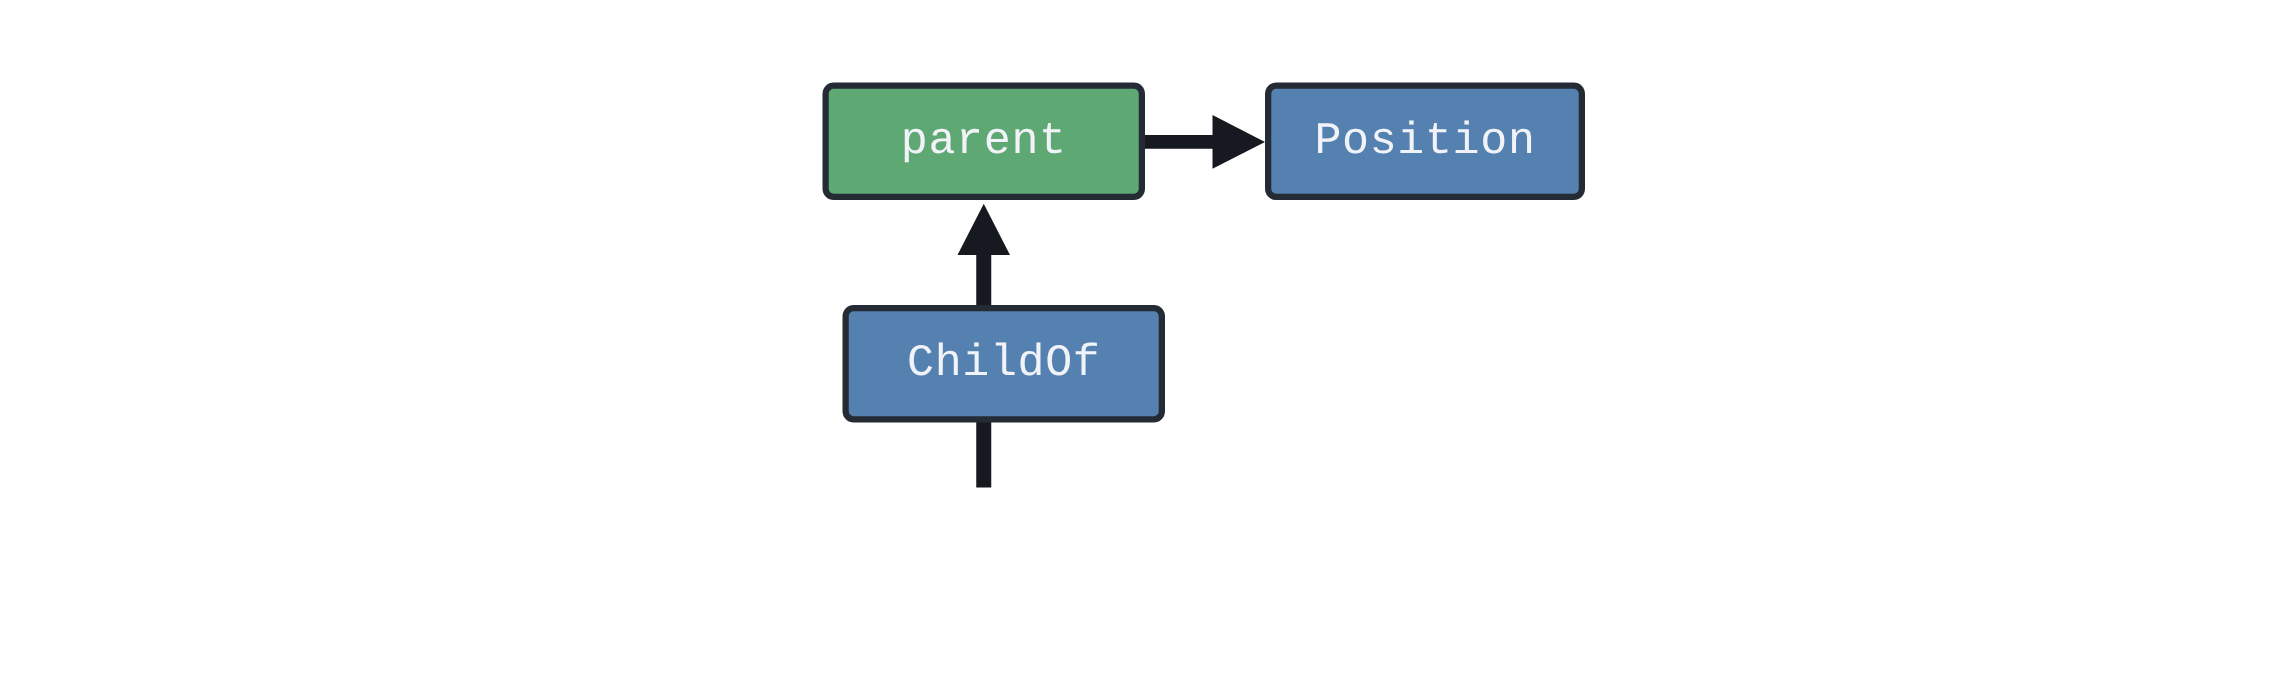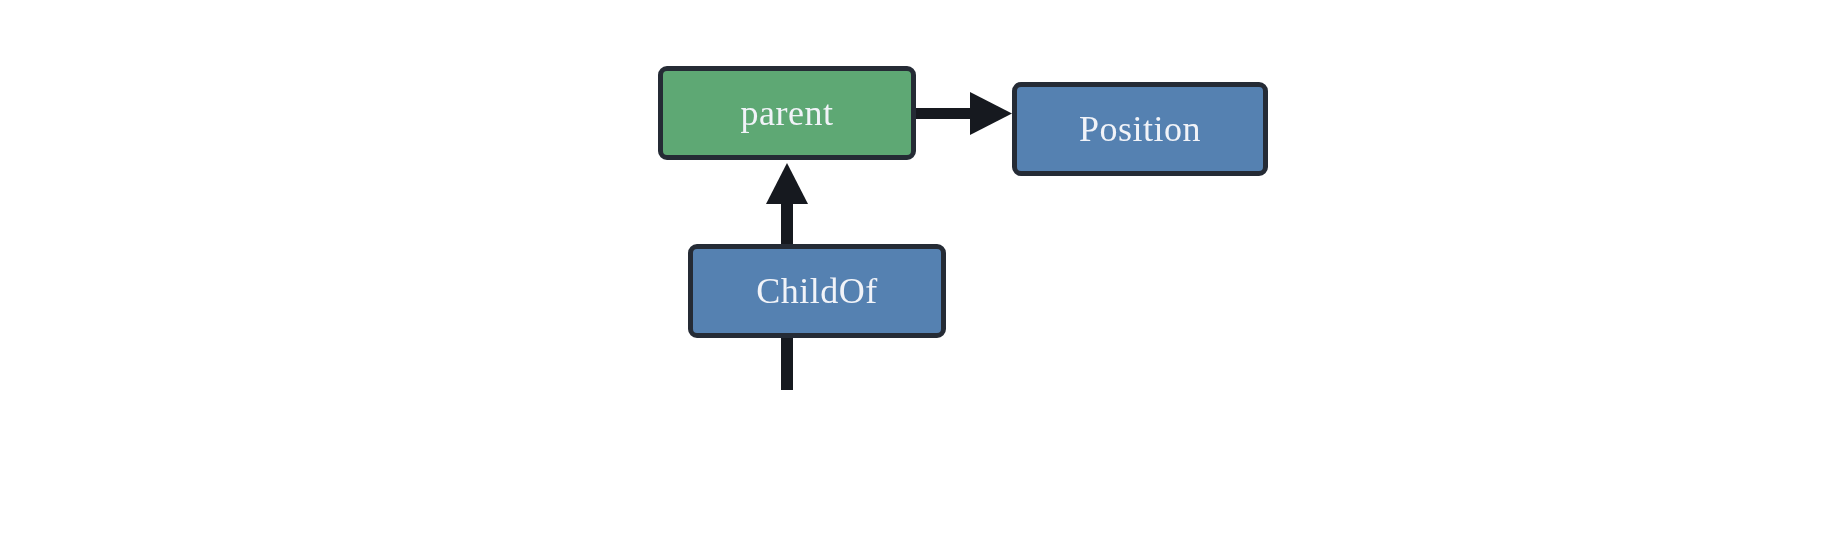--- a/index.html
+++ b/index.html
@@ -6,21 +6,21 @@
     margin: 0;
     padding: 0;
     background: #ffffff;
   }
   .canvas {
     position: relative;
     width: 1830px;
     height: 404px;
     background: var(--bg, #ffffff);
     overflow: hidden;
-    font-family: Liberation Serif, serif;
+    font-family: Liberation Mono, monospace;
   }
   .edges {
     position: absolute;
     left: 0;
     top: 0;
     width: 1830px;
     height: 548px;
     color: var(--arrow, #16191f);
   }
   .edges rect, .edges polygon { fill: currentColor; }
@@ -37,22 +37,22 @@
   .node.relation { background: var(--component-fill, #5581b1); }
   .node .label {
     color: var(--label-text, #f1f3f8);
     font-size: 36px;
     line-height: 1;
     letter-spacing: 0.5px;
     user-select: none;
   }
   
   .pos-parent   { left: 658px;  top: 66px;  width: 258px; height: 94px; }
-  .pos-position { left: 1012px; top: 82px;  width: 256px; height: 94px; }
-  .pos-childof  { left: 688px;  top: 244px; width: 258px; height: 94px; }
+  .pos-position { left: 1012px; top: 66px;  width: 256px; height: 94px; }
+  .pos-childof  { left: 674px;  top: 244px; width: 258px; height: 94px; }
   .pos-child    { left: 658px;  top: 388px; width: 257px; height: 94px; }
 </style>
 </head>
 <body>
 
 <div class="canvas">
 
   <svg class="edges" viewBox="0 0 1830 548" xmlns="http://www.w3.org/2000/svg" aria-hidden="true">
 
     <g>

